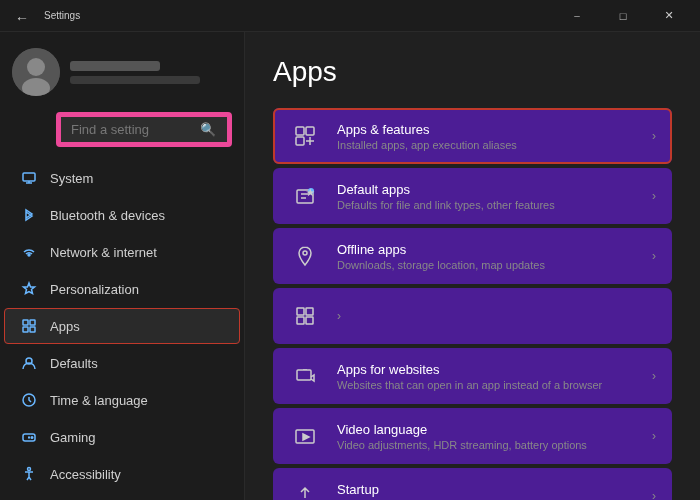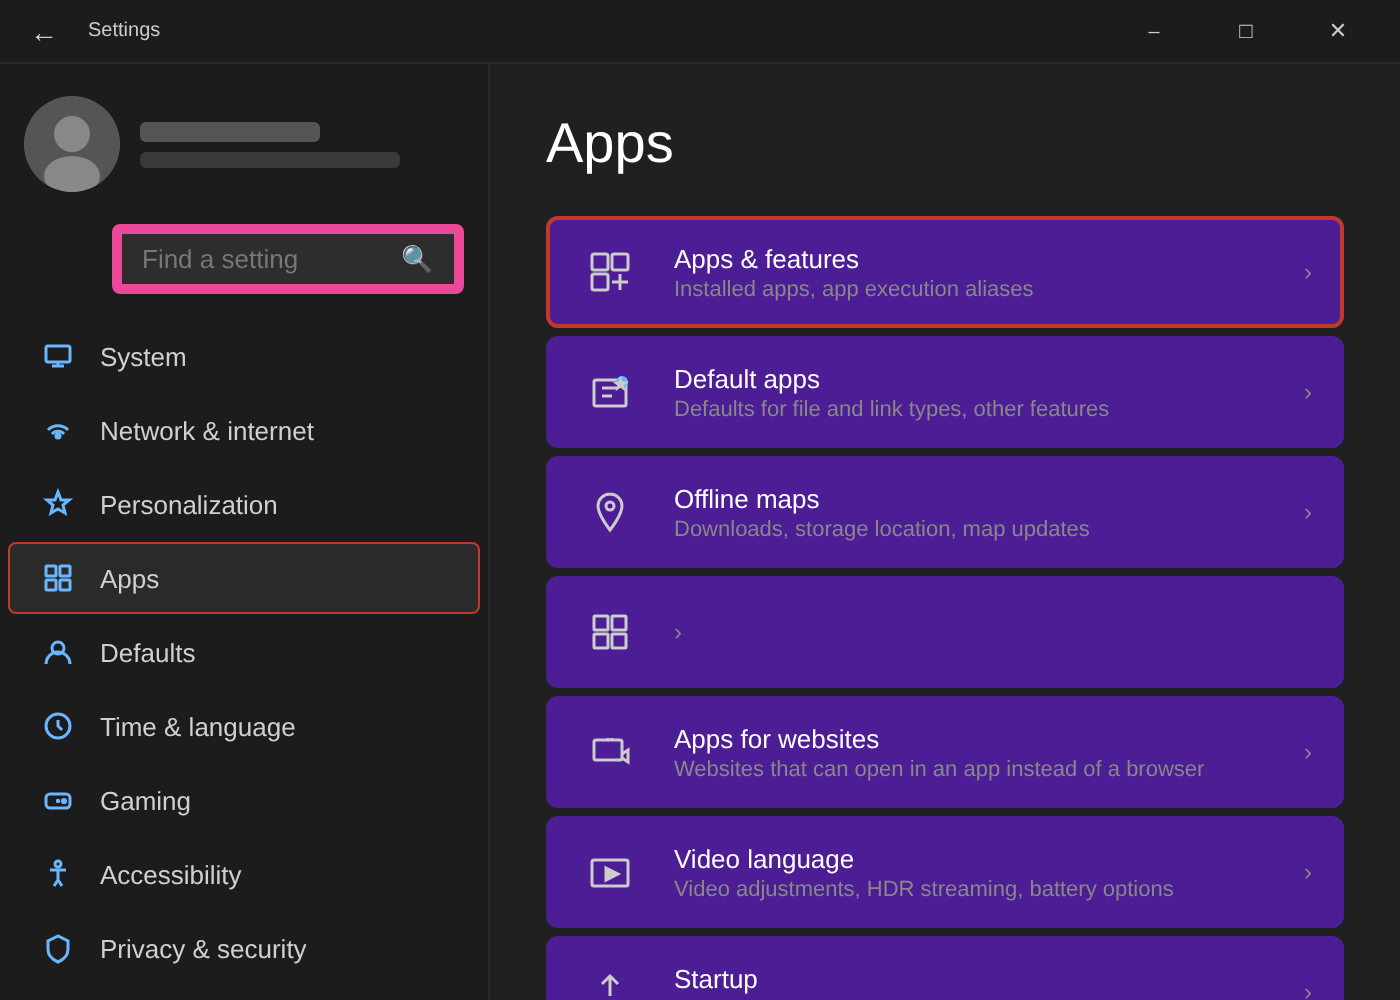--- a/index.html
+++ b/index.html
@@ -294,20 +294,28 @@
         <div class="nav-icon">
           <svg viewBox="0 0 16 16" fill="none" stroke="#6ab7ff" stroke-width="1.5">
             <rect x="2" y="3" width="12" height="8" rx="1"></rect>
             <line x1="5" y1="13" x2="11" y2="13"></line>
             <line x1="8" y1="11" x2="8" y2="13"></line>
           </svg>
         </div>
         <span>System</span>
       </div>
 
+      <div class="nav-item">
+        <div class="nav-icon">
+          <svg viewBox="0 0 16 16" fill="none" stroke="#6ab7ff" stroke-width="1.5">
+            <path d="M5 5l6 4-6 4V3l6 4-6 4"></path>
+          </svg>
+        </div>
+        <span>Bluetooth &amp; devices</span>
+      </div>
 
       <div class="nav-item">
         <div class="nav-icon">
           <svg viewBox="0 0 16 16" fill="none" stroke="#6ab7ff" stroke-width="1.5">
             <path d="M8 12a1 1 0 100-2 1 1 0 000 2z" fill="#6ab7ff"></path>
             <path d="M5 10a4 4 0 016 0"></path>
             <path d="M3 8a7 7 0 0110 0"></path>
           </svg>
         </div>
         <span>Network &amp; internet</span>
@@ -427,21 +435,21 @@
       </div>
 
       <div class="settings-item">
         <div class="settings-item-icon">
           <svg viewBox="0 0 22 22" fill="none" stroke="#ccc" stroke-width="1.5">
             <path d="M11 2C7.7 2 5 4.7 5 8c0 4.5 6 12 6 12s6-7.5 6-12c0-3.3-2.7-6-6-6z"></path>
             <circle cx="11" cy="8" r="2"></circle>
           </svg>
         </div>
         <div class="settings-item-text">
-          <div class="settings-item-title">Offline maps</div>
+          <div class="settings-item-title">Offline apps</div>
           <div class="settings-item-desc">Downloads, storage location, map updates</div>
         </div>
         <div class="settings-item-chevron">›</div>
       </div>
 
       <div class="settings-item">
         <div class="settings-item-icon">
           <svg viewBox="0 0 22 22" fill="none" stroke="#ccc" stroke-width="1.5">
             <rect x="3" y="3" width="7" height="7" rx="0.5"></rect>
             <rect x="12" y="3" width="7" height="7" rx="0.5"></rect>

